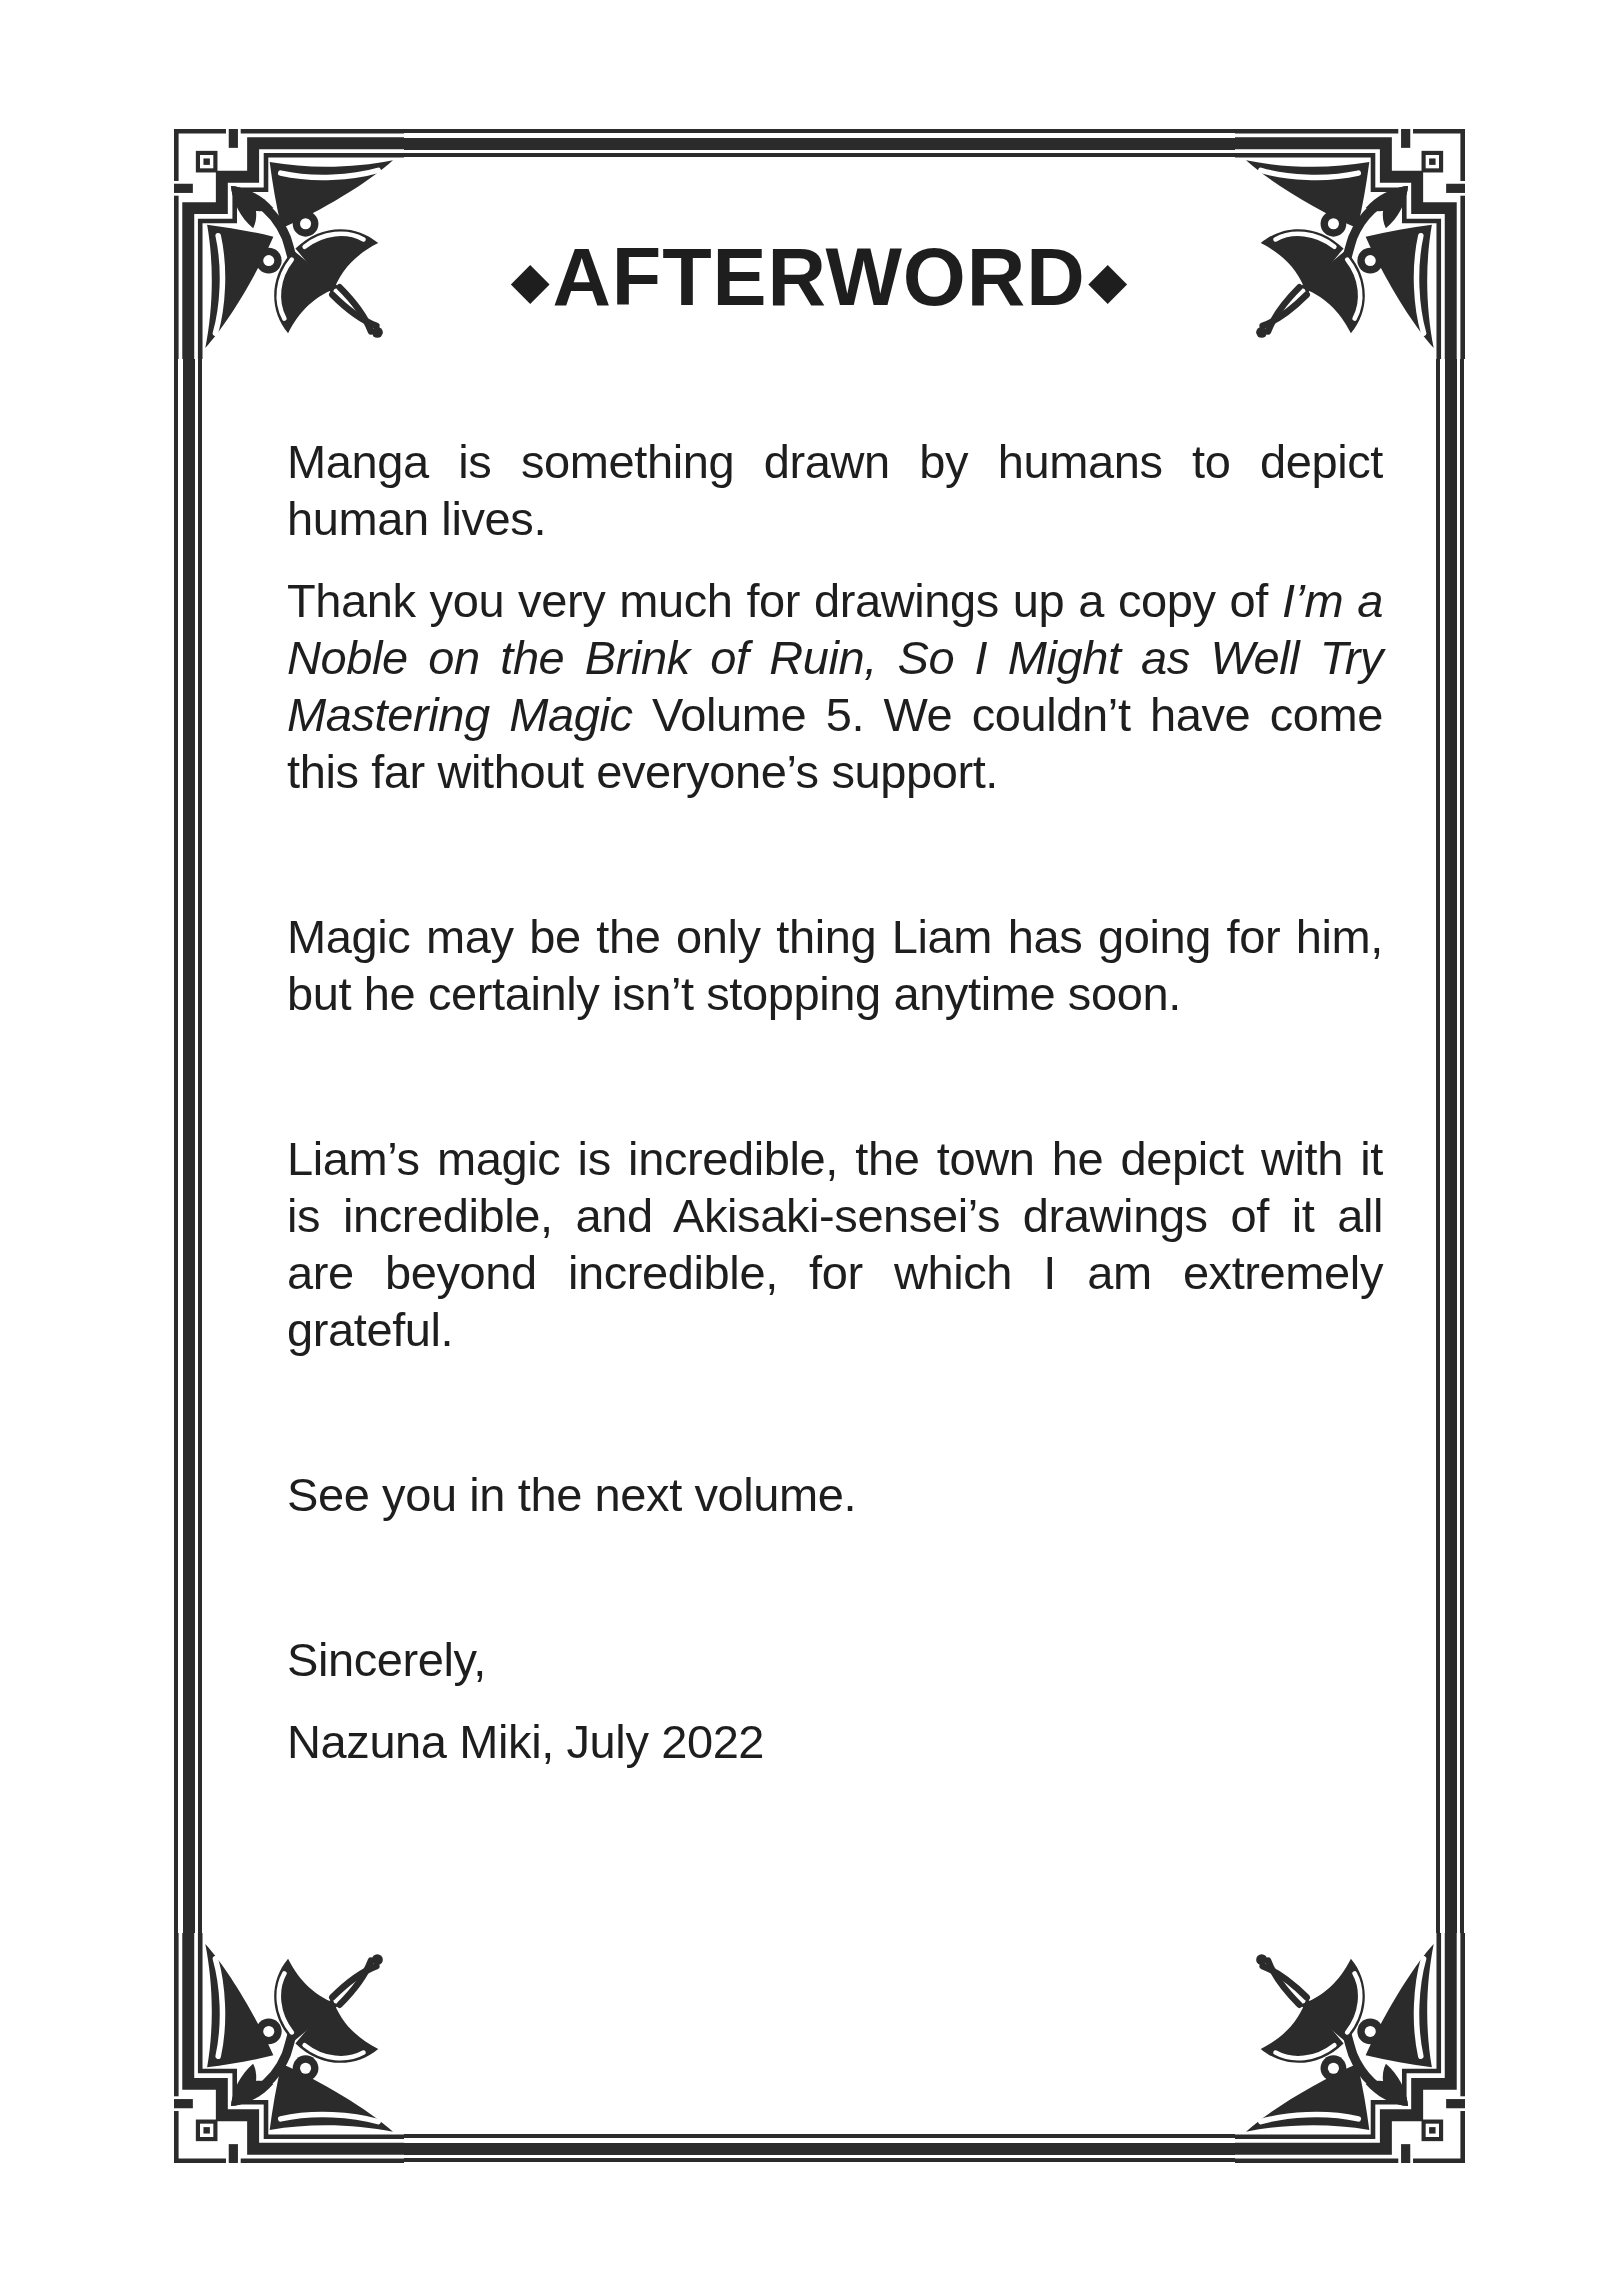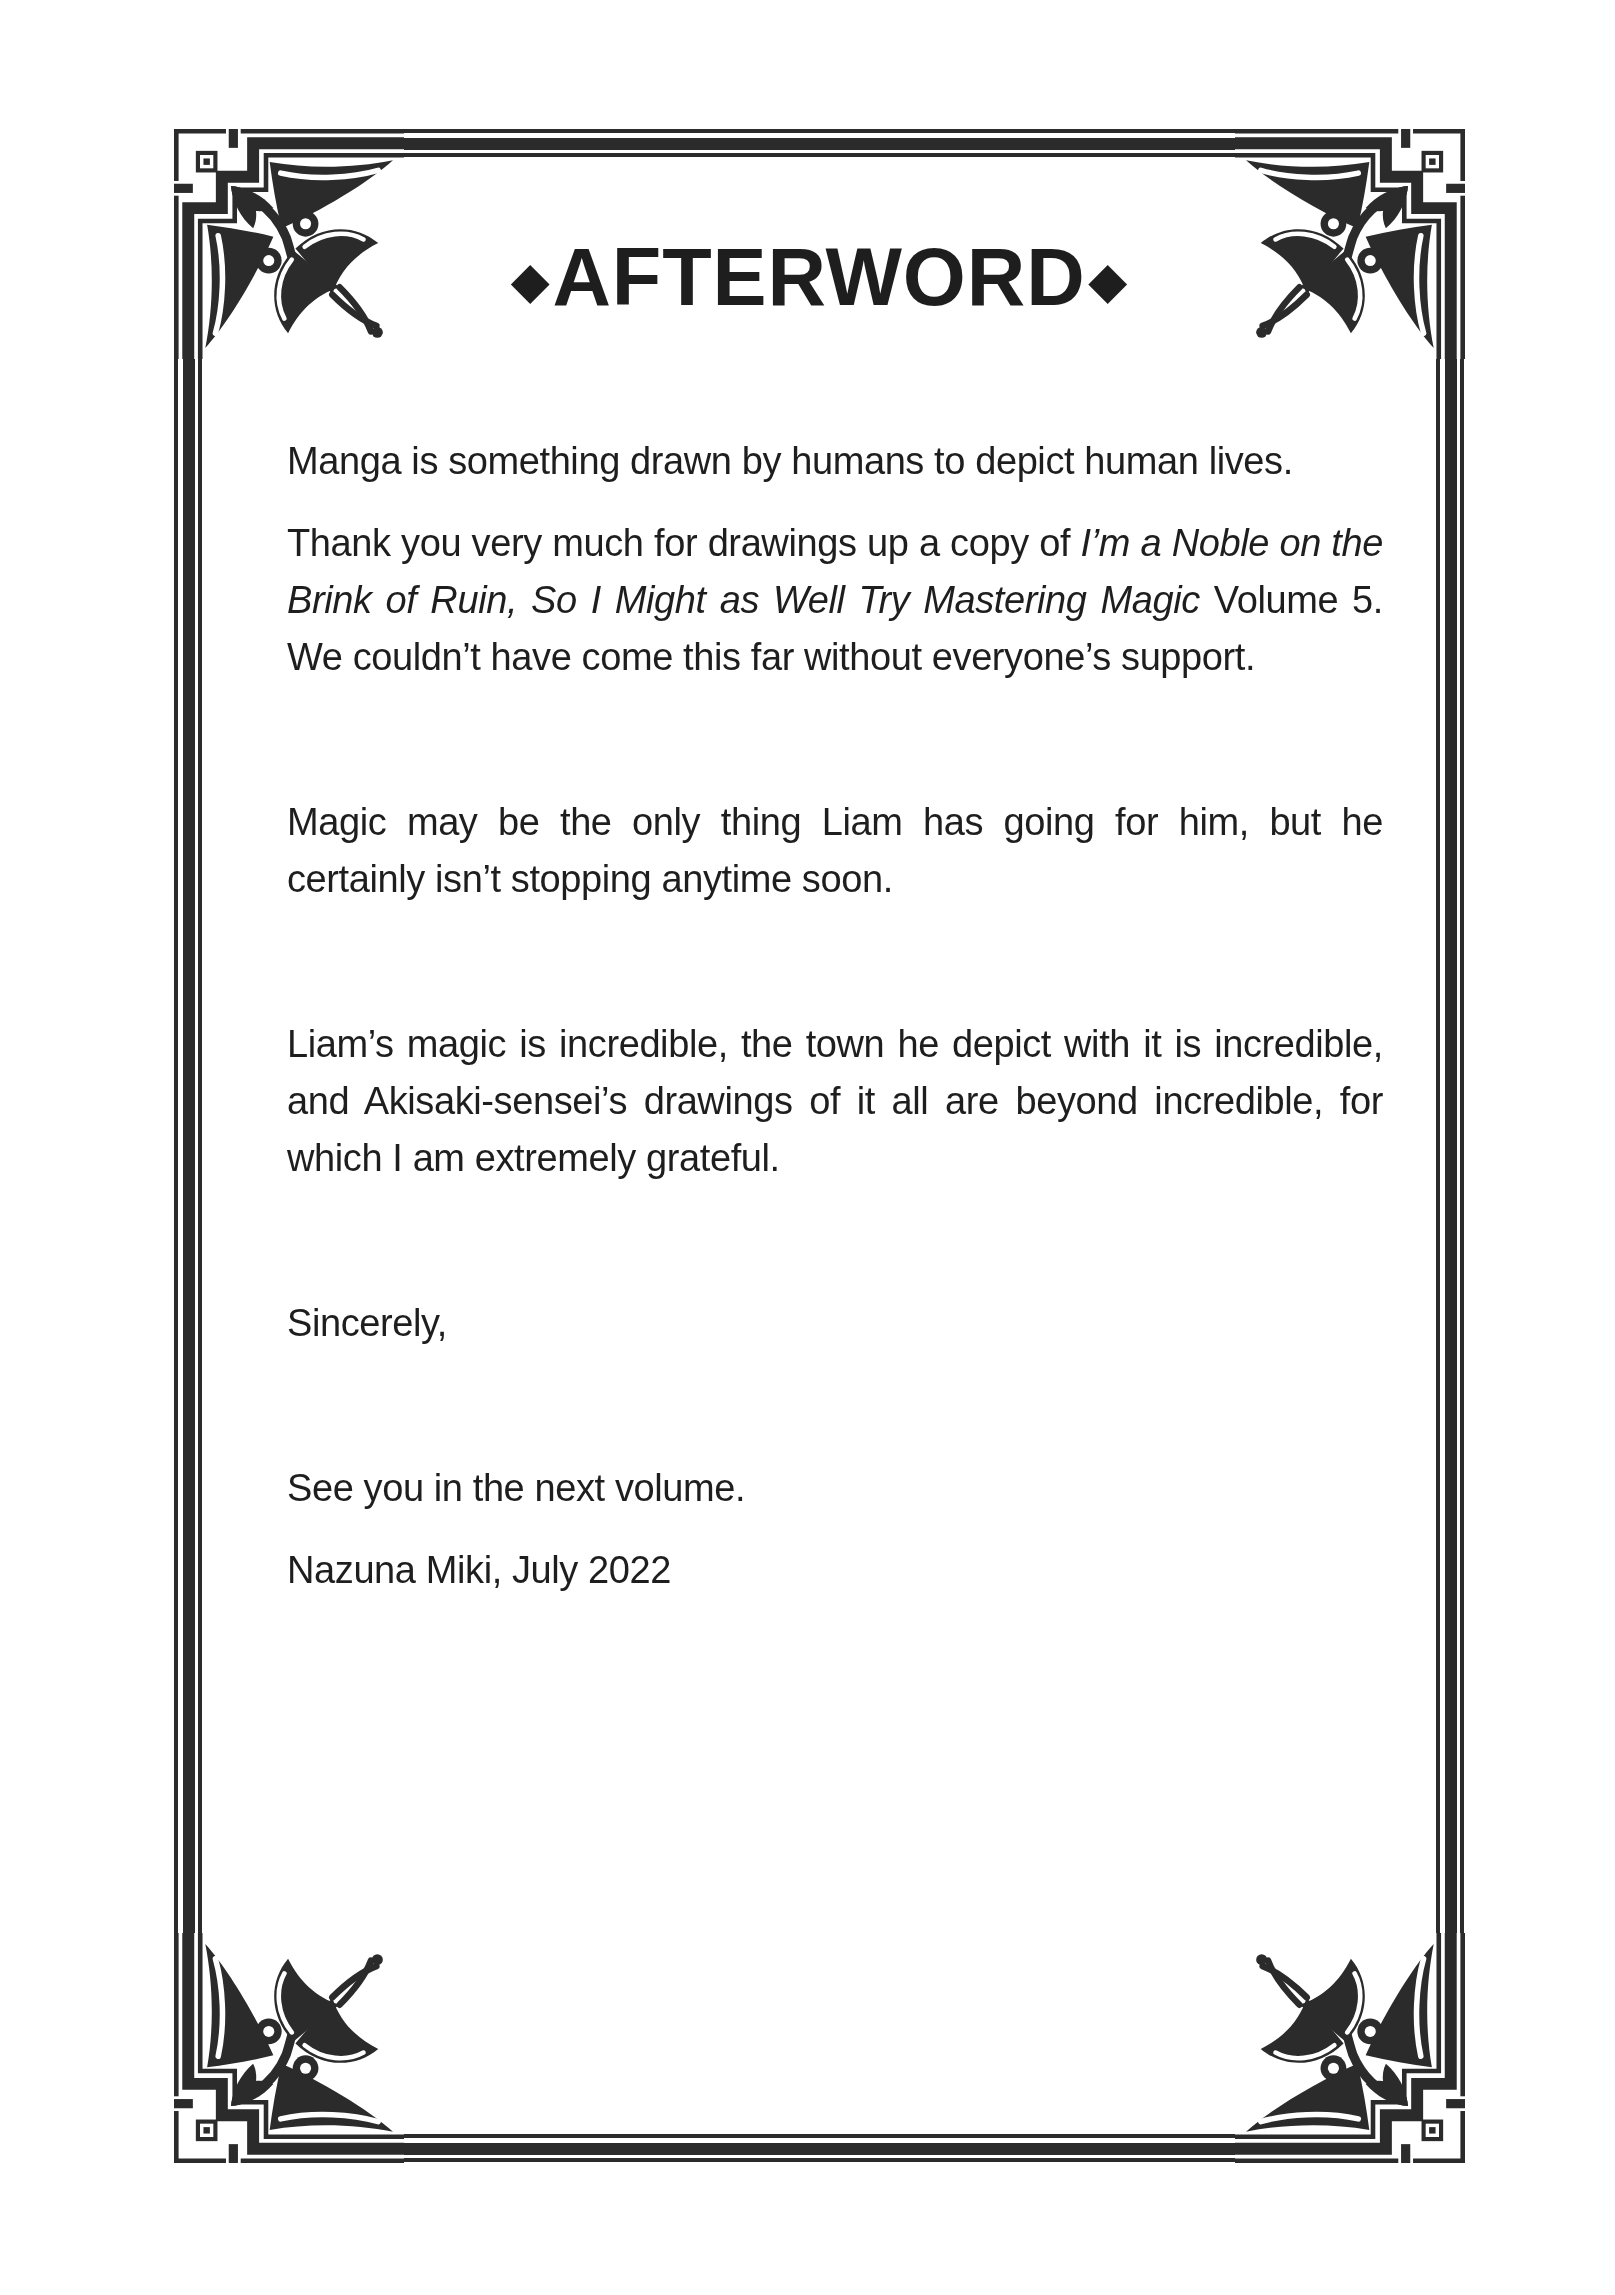--- a/index.html
+++ b/index.html
@@ -48,21 +48,21 @@
     margin: 0 3.7px;
   }
 
   .body-text {
     position: absolute;
     left: 287px; top: 433px;
     width: 1107px;
   }
   .body-text p {
     margin: 0 11px 25px 0;
-    font-size: 38px;
+    font-size: 47px;
     line-height: 57px;
     letter-spacing: -0.4px;
     text-align: justify;
     color: var(--text-ink);
   }
   .body-text p.gap { margin-top: 108px; }
   .body-text em { font-style: italic; }
 </style>
 </head>
 <body>
@@ -129,19 +129,19 @@
 
   <div class="title-row">
     <span class="diamond">◆</span><span>AFTERWORD</span><span class="diamond">◆</span>
   </div>
 
   <div class="body-text">
       <p><span>Manga is something drawn by humans to depict human lives.</span></p>
       <p><span>Thank you very much for drawings up a copy of </span><em>I’m a Noble on the Brink of Ruin, So I Might as Well Try Mastering Magic</em><span> Volume 5. We couldn’t have come this far without everyone’s support.</span></p>
       <p class="gap"><span>Magic may be the only thing Liam has going for him, but he certainly isn’t stopping anytime soon.</span></p>
       <p class="gap"><span>Liam’s magic is incredible, the town he depict with it is incredible, and Akisaki-sensei’s drawings of it all are beyond incredible, for which I am extremely grateful.</span></p>
+      <p class="gap"><span>See you in the next volume.</span></p>
       <p class="gap"><span>Sincerely,</span></p>
-      <p class="gap"><span>See you in the next volume.</span></p>
       <p><span>Nazuna Miki, July 2022</span></p>
     </div>
 
 </div>
 
 
 </body></html>

